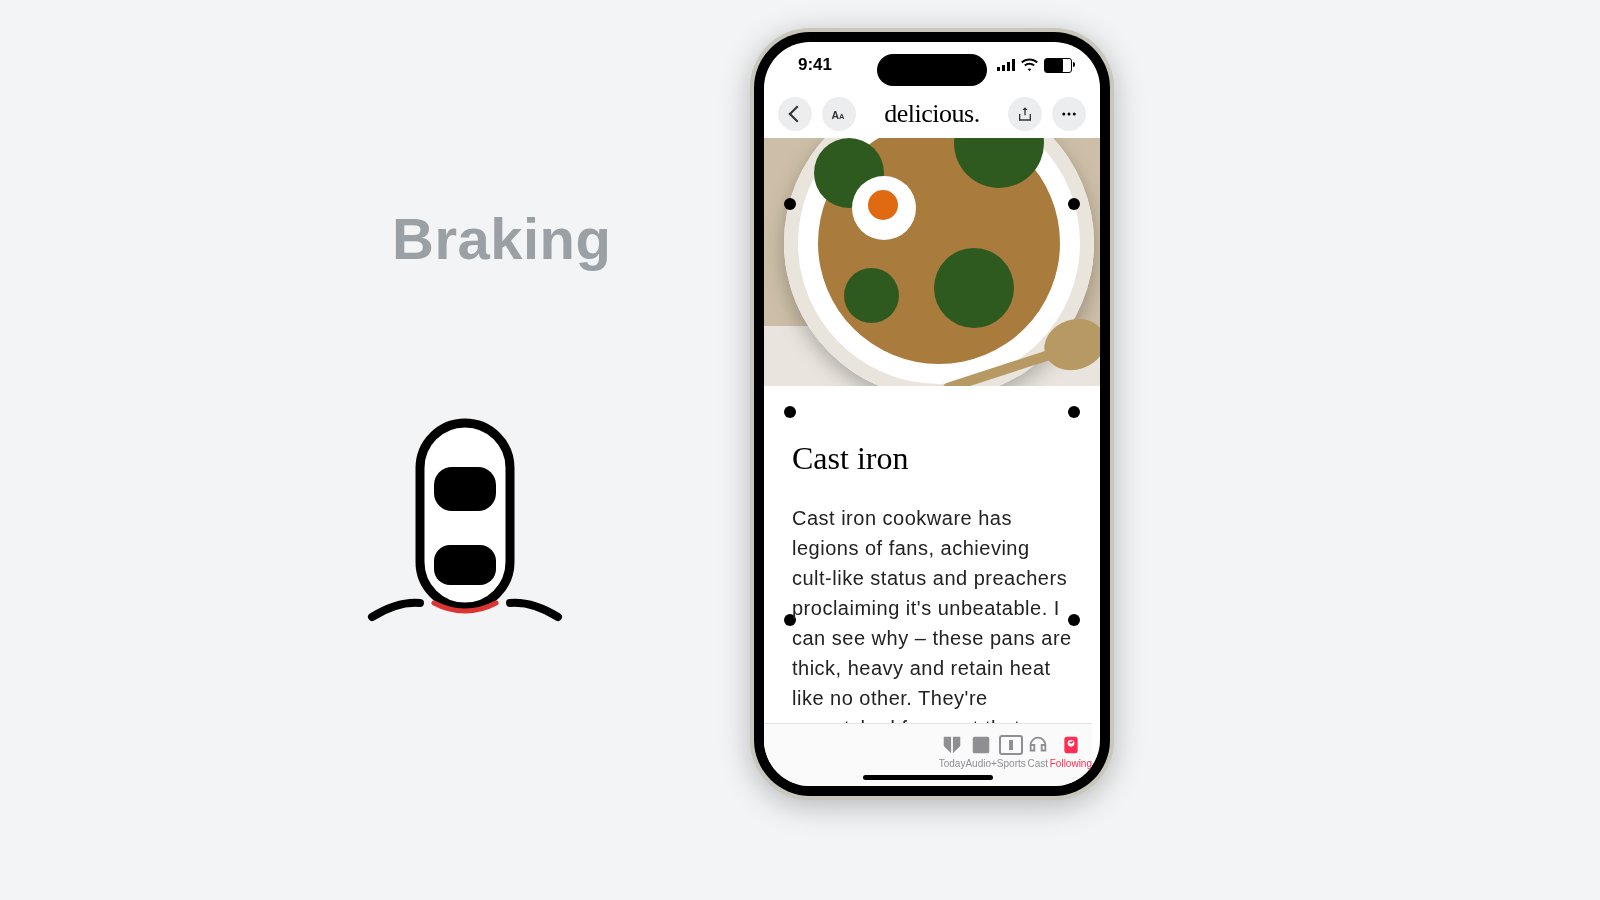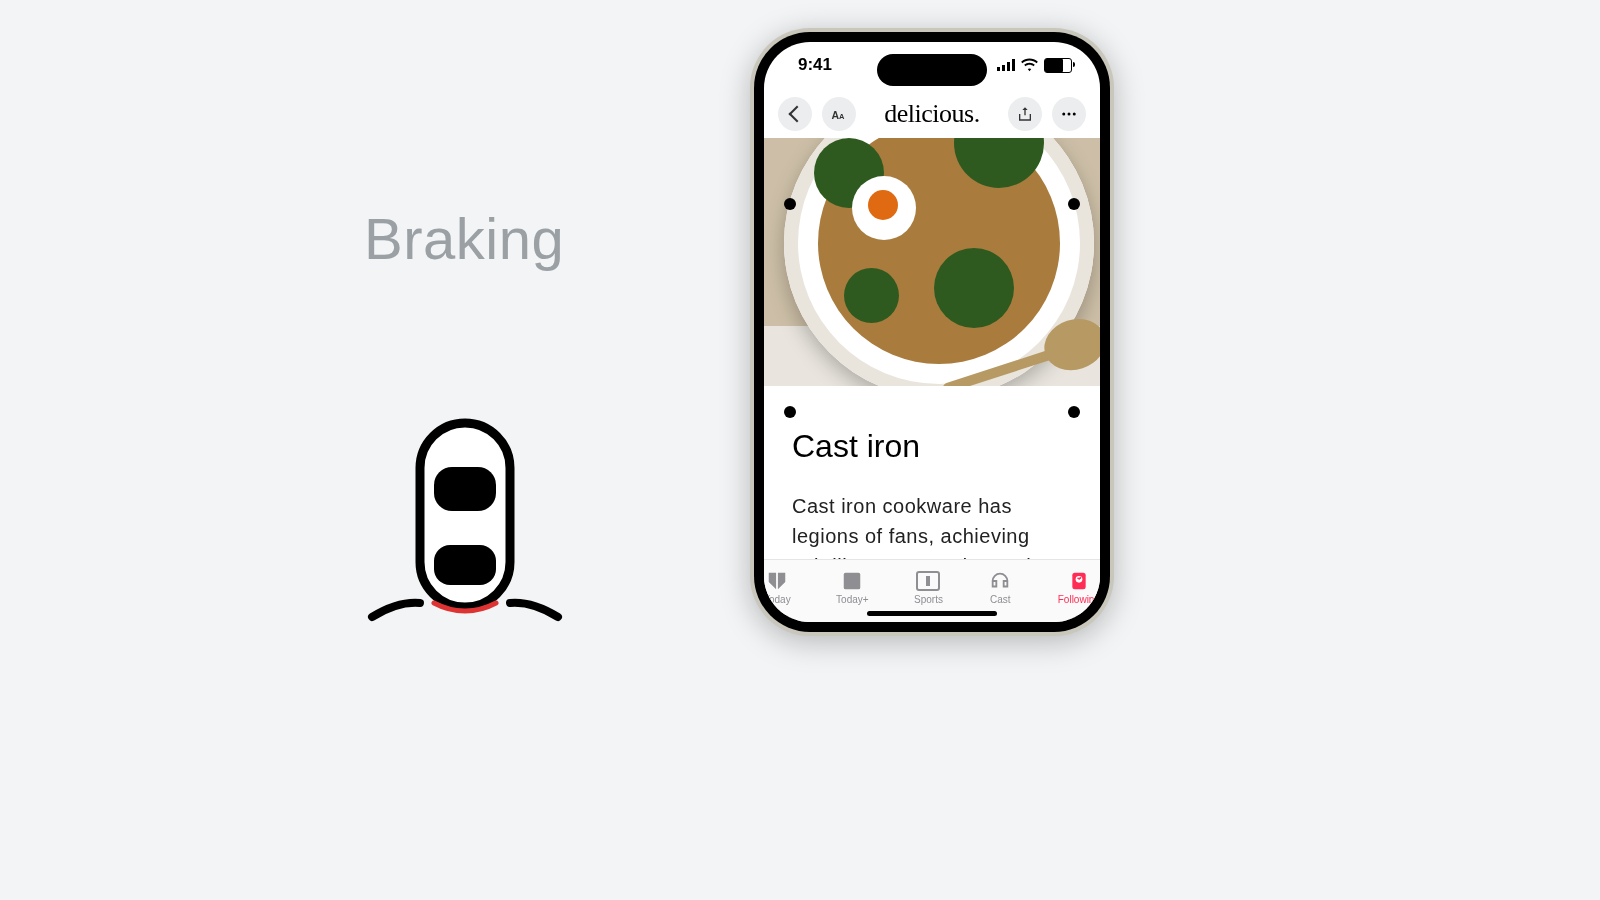--- a/index.html
+++ b/index.html
@@ -1,24 +1,24 @@
 <!DOCTYPE html>
 <html><head>
 <meta charset="utf-8">
 <style>
   html,body{margin:0;padding:0;width:1600px;height:900px;background:#f3f4f5;font-family:-apple-system,BlinkMacSystemFont,"Helvetica Neue",Arial,sans-serif;overflow:hidden}
   .stage{position:relative;width:1600px;height:900px}
 
   
-  .cue-title{position:absolute;left:364px;top:205px;font-size:58px;font-weight:400;color:#9aa0a4;letter-spacing:.5px}
+  .cue-title{position:absolute;left:392px;top:205px;font-size:58px;font-weight:700;color:#9aa0a4;letter-spacing:.5px}
   .car-wrap{position:absolute;left:360px;top:415px;width:210px;height:210px}
   .car-wrap svg{width:210px;height:210px}
 
   
-  .phone{position:absolute;left:750px;top:28px;width:364px;height:608px;border-radius:60px;background:#c9c6bc;box-shadow:0 6px 30px rgba(0,0,0,.25)}
+  .phone{position:absolute;left:750px;top:28px;width:364px;height:772px;border-radius:60px;background:#c9c6bc;box-shadow:0 6px 30px rgba(0,0,0,.25)}
   .phone-rim{position:absolute;inset:4px;border-radius:56px;background:#000}
   .screen{position:absolute;inset:14px;border-radius:46px;background:#fff;overflow:hidden}
 
   
   .status{position:absolute;top:0;left:0;right:0;height:46px;display:flex;align-items:center;justify-content:space-between;padding:0 28px 0 34px;font-weight:600;font-size:17px;color:#000}
   .status .right{display:flex;align-items:center;gap:6px}
   .sig{width:18px;height:12px;display:flex;align-items:flex-end;gap:2px}
   .sig i{width:3px;background:#000;display:block}
   .sig i:nth-child(1){height:4px}.sig i:nth-child(2){height:6px}.sig i:nth-child(3){height:9px}.sig i:nth-child(4){height:12px}
   .wifi{width:17px;height:17px}
@@ -47,28 +47,28 @@
   .egg{position:absolute;border-radius:50%;background:#fff}
   .yolk{position:absolute;border-radius:50%;background:#e06a12}
   .e1{width:64px;height:64px;left:68px;top:88px}.e1 .yolk{width:30px;height:30px;left:16px;top:14px}
   .spoon{position:absolute;right:-10px;bottom:-10px;width:170px;height:60px;transform:rotate(-18deg)}
   .spoon .bowl{position:absolute;right:0;top:0;width:62px;height:50px;border-radius:50%;background:#b79a63}
   .spoon .handle{position:absolute;right:50px;top:22px;width:120px;height:10px;background:#b79a63;border-radius:6px}
   .linen{position:absolute;left:0;bottom:0;width:100%;height:60px;background:#e9e5de}
 
   
   .article{position:absolute;top:344px;left:0;right:0;bottom:54px;padding:28px 28px 0;overflow:hidden}
-  .art-h{font-family:Liberation Sans, sans-serif;font-size:32px;margin:14px 0 26px}
+  .art-h{font-family:Liberation Serif, serif;font-size:32px;margin:26px 0 26px}
   .art-p{font-size:20px;line-height:30px;color:#222;letter-spacing:.5px}
 
   
   .dot{position:absolute;width:12px;height:12px;border-radius:50%;background:#000}
 
   
-  .tabbar{position:absolute;bottom:0;left:0;right:0;height:54px;border-top:1px solid #e5e5e5;background:#fafafa;display:flex;justify-content:space-between;align-items:center;padding-bottom:8px}
+  .tabbar{position:absolute;bottom:0;left:0;right:8px;height:54px;border-top:1px solid #e5e5e5;background:#fafafa;display:flex;justify-content:flex-end;align-items:center;padding-bottom:8px}
   .tabbar::after{content:"";position:absolute;bottom:6px;left:50%;transform:translateX(-50%);width:130px;height:5px;border-radius:3px;background:#000}
   .tab{display:flex;flex-direction:column;align-items:center;gap:2px;font-size:10px;color:#8e8e93}
   .tab.active{color:#ff2d55}
   .tab .ic{width:24px;height:22px;display:flex;align-items:center;justify-content:center;color:inherit}
 </style>
 </head>
 <body>
 
 <div class="stage">
 
@@ -182,21 +182,21 @@
               </svg>
             </span>
             <span>Today</span>
           </div>
           <div class="tab">
             <span class="ic">
               <svg width="22" height="22" viewBox="0 0 24 24">
                 <rect x="3" y="3" width="18" height="18" rx="2" fill="currentColor"></rect>
               </svg>
             </span>
-            <span>Today+</span>
+            <span>Audio+</span>
           </div>
           <div class="tab">
             <span class="ic">
               <svg width="24" height="20" viewBox="0 0 24 20">
                 <rect x="1" y="1" width="22" height="18" rx="2" fill="none" stroke="currentColor" stroke-width="2"></rect>
                 <rect x="10" y="5" width="4" height="10" fill="currentColor"></rect>
               </svg>
             </span>
             <span>Sports</span>
           </div>

